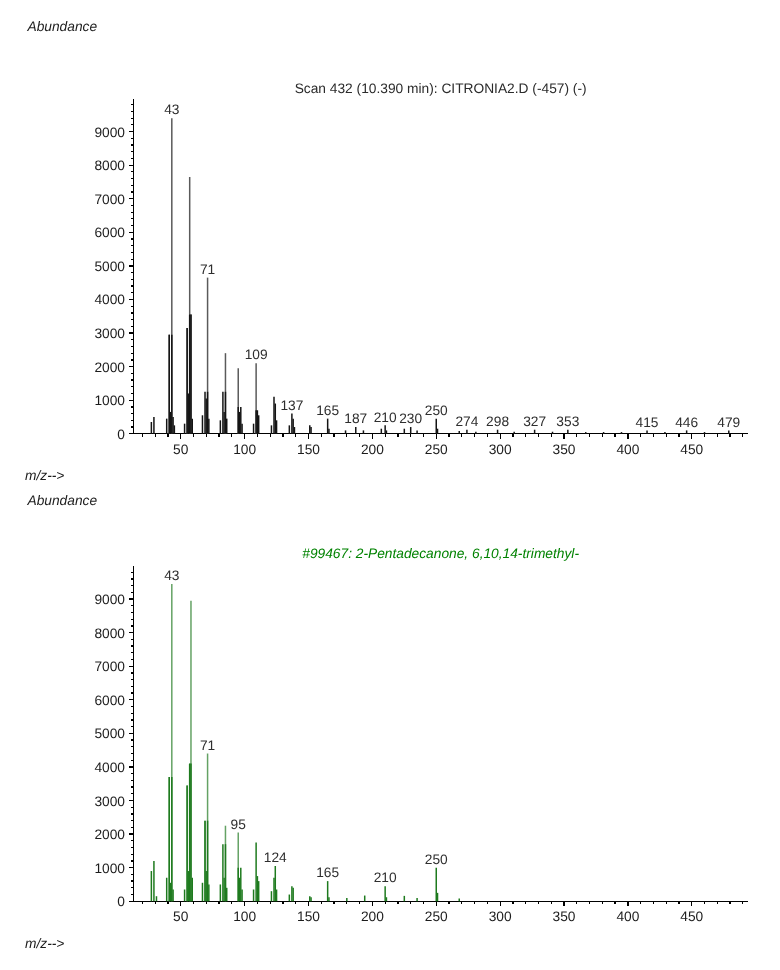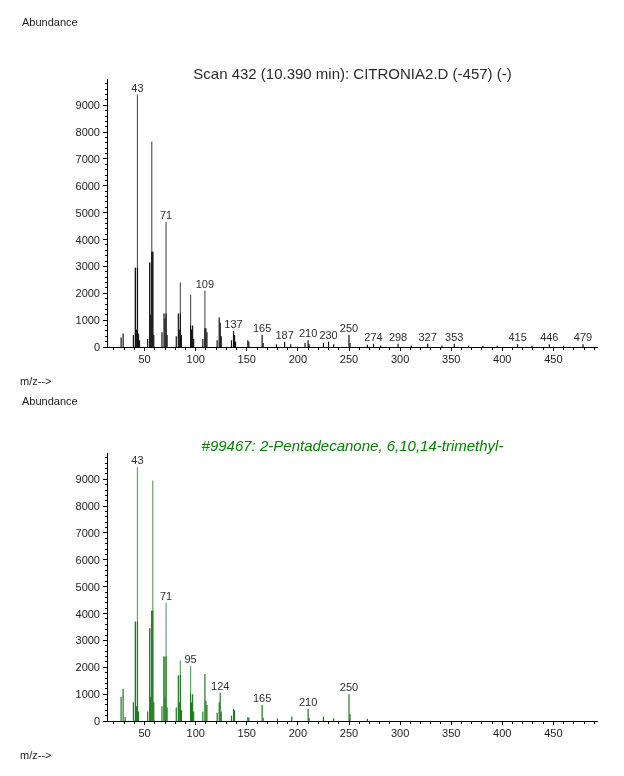--- a/index.html
+++ b/index.html
@@ -1,21 +1,21 @@
 <!DOCTYPE html>
 <html><head>
 <meta charset="utf-8">
 <style>
   html,body{margin:0;padding:0;background:#ffffff;}
   #canvas{
     position:relative;width:624px;height:776px;background:#ffffff;overflow:hidden;
     font-family:"Liberation Sans", sans-serif;
   }
-  .txt{position:absolute;font-size:11px;color:#1c1c1c;white-space:nowrap;}
-  .chart-title{position:absolute;left:107px;width:491px;text-align:center;font-size:15px;white-space:nowrap;}
+  .txt{position:absolute;font-size:11px;color:#1c1c1c;white-space:nowrap;font-style:italic;}
+  .chart-title{position:absolute;left:107px;width:491px;text-align:center;font-size:11px;white-space:nowrap;}
   svg{position:absolute;left:0;}
 </style>
 </head>
 <body>
 
 <div id="canvas">
 
   <div class="txt" style="left:22px;top:16px;">Abundance</div>
   <div class="chart-title" style="top: 65px; color: rgb(43, 43, 43);">Scan 432 (10.390 min): CITRONIA2.D (-457) (-)</div>
   <svg id="svg-scan" width="624" height="388" style="top:0;">

